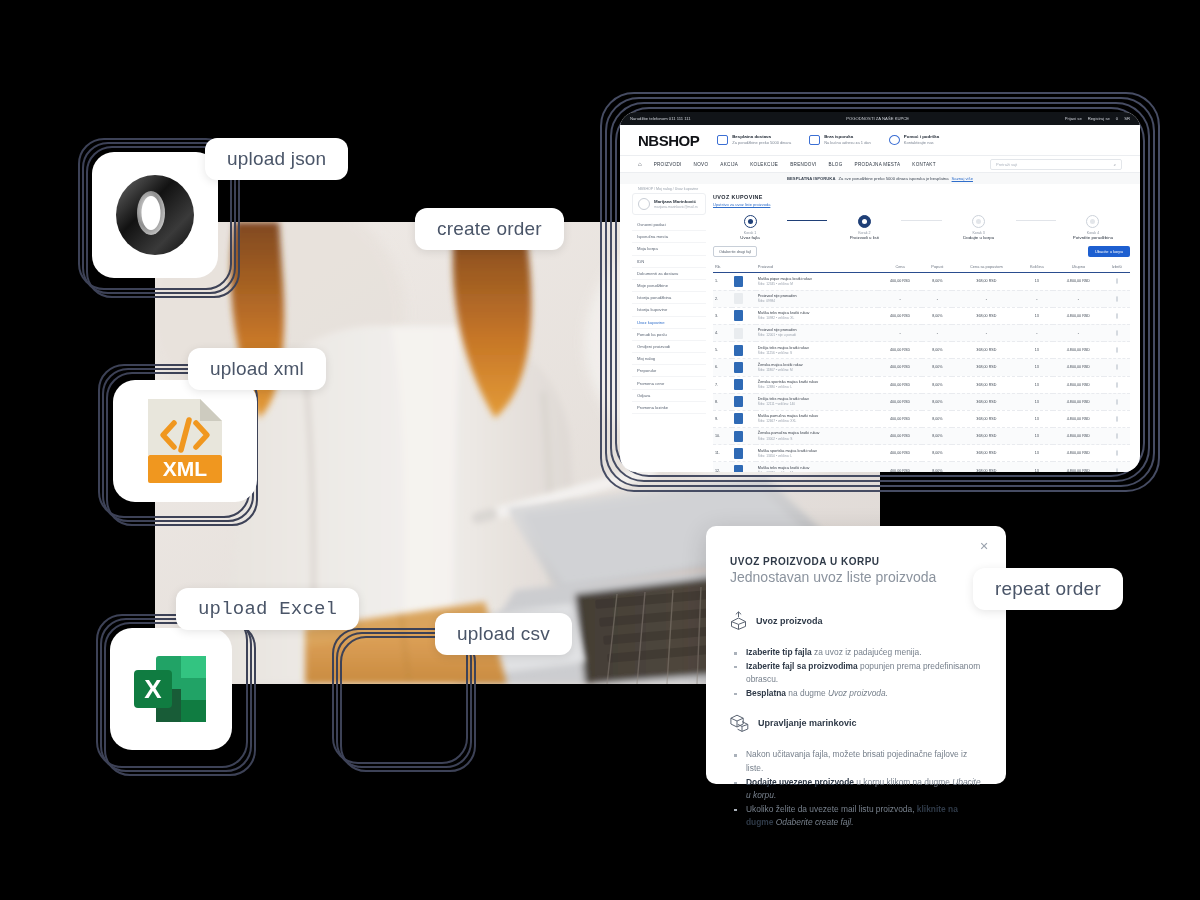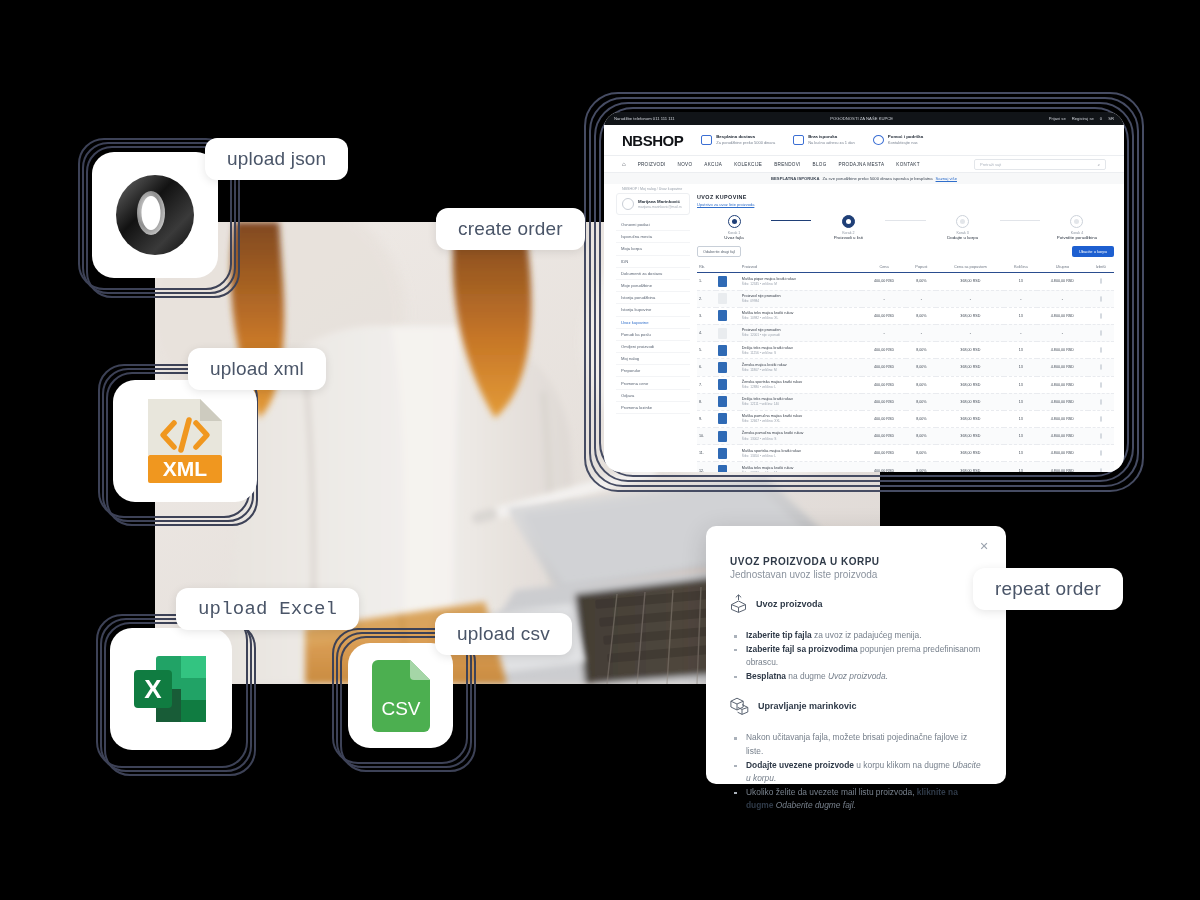--- a/index.html
+++ b/index.html
@@ -27,21 +27,21 @@
     color:#4a5568;font-size:19px;letter-spacing:.2px;
     display:flex;align-items:center;justify-content:center;
     padding:0 22px;height:42px;white-space:nowrap;
     box-shadow:0 2px 10px rgba(0,0,0,.10);
   }
 
   
   .photo{position:absolute;left:155px;top:222px;width:725px;height:462px;overflow:hidden;}
 
   
-  .tabletwrap{position:absolute;left:584px;top:92px;width:560px;height:324px;}
+  .tabletwrap{position:absolute;left:600px;top:92px;width:560px;height:324px;}
   .tabletwrap .ring{position:absolute;border:2px solid #464c63;border-radius:34px;}
   .screen{
     position:absolute;left:20px;top:20px;width:520px;height:360px;
     background:#fff;border-radius:16px;overflow:hidden;
     font-family:"Liberation Sans",sans-serif;
   }
   .topbar{height:13px;background:#111418;display:flex;align-items:center;
           padding:0 10px;color:#cfd3da;font-size:4.2px;gap:6px;}
   .topbar .sp{flex:1;}
   .brandbar{height:30px;background:#fff;display:flex;align-items:center;padding:0 18px;gap:18px;}
@@ -105,21 +105,21 @@
 
   
   .dlg{
     position:absolute;left:706px;top:526px;width:300px;height:258px;background:#fff;
     border-radius:10px;box-shadow:0 6px 26px rgba(0,0,0,.16);padding:24px 24px 0 24px;
     box-sizing:border-box;
   }
   .dlg .x{position:absolute;right:14px;top:12px;width:16px;height:16px;border-radius:50%;
           color:#9aa2ad;font-size:11px;display:flex;align-items:center;justify-content:center;}
   .dlg h3{margin:6px 0 2px;font-size:10px;font-weight:700;color:#2f3a48;letter-spacing:.5px;}
-  .dlg .sub{font-size:10px;color:#8b939e;margin-bottom:14px;}
+  .dlg .sub{font-size:14px;color:#8b939e;margin-bottom:26px;}
   .sec{display:flex;align-items:center;gap:9px;margin:0 0 7px;}
   .sec .t{font-size:9px;font-weight:700;color:#2f3a48;}
   .dlg ul{list-style:none;margin:16px 0 14px;padding:0;}
   .dlg li{font-size:8.4px;color:#77808c;line-height:1.62;padding-left:16px;position:relative;}
   .dlg li:before{content:"";position:absolute;left:4px;top:6px;width:2.5px;height:2.5px;background:#aab1ba;}
   .dlg li b{color:#2f3a48;}
   .dlg li i{font-style:italic;}
   svg{display:block;}
 </style>
 </head>
@@ -633,27 +633,20 @@
       <rect x="4" y="22" width="38" height="38" rx="4" fill="#107c41"></rect>
       <text x="23" y="50" font-family="Liberation Sans, sans-serif" font-size="26" font-weight="700" fill="#fff" text-anchor="middle">X</text>
     </svg>
   </div>
 
   <div class="stack" style="left:332px;top:628px;">
     <div class="layer" style="left:0;top:0;width:132px;height:132px;"></div>
     <div class="layer" style="left:4px;top:4px;width:132px;height:132px;"></div>
     <div class="layer" style="left:8px;top:8px;width:132px;height:132px;"></div>
   </div>
-  <div class="icard" style="left:348px;top:643px;width:105px;height:105px;">
-    <svg width="66" height="76" viewBox="0 0 66 76">
-      <path d="M4 8 a6 6 0 0 1 6-6 H42 L62 22 V68 a6 6 0 0 1 -6 6 H10 a6 6 0 0 1 -6 -6 Z" fill="#4caf50"></path>
-      <path d="M42 2 L62 22 H46 a4 4 0 0 1 -4 -4 Z" fill="#a5d6a7"></path>
-      <text x="33" y="57" font-family="Liberation Sans, sans-serif" font-size="19" fill="#fff" text-anchor="middle">CSV</text>
-    </svg>
-  </div>
 
   <div class="dlg">
     <div class="x">✕</div>
     <h3>UVOZ PROIZVODA U KORPU</h3>
     <div class="sub">Jednostavan uvoz liste proizvoda</div>
 
     <div class="sec">
       <svg width="17" height="19" viewBox="0 0 17 19">
         <path d="M8.5 1 V6 M5.8 3.4 L8.5 0.8 L11.2 3.4" stroke="#5b6472" stroke-width="1" fill="none"></path>
         <path d="M8.5 7 L15.5 10.6 V15.4 L8.5 18.4 L1.5 15.4 V10.6 Z" stroke="#5b6472" stroke-width="1" fill="none"></path>
@@ -672,24 +665,24 @@
         <path d="M7 1.2 L13.2 4.2 V10 L7 13 L0.9 10 V4.2 Z" stroke="#5b6472" stroke-width="1" fill="none"></path>
         <path d="M0.9 4.2 L7 7 L13.2 4.2 M7 7 V13" stroke="#5b6472" stroke-width="1" fill="none"></path>
         <path d="M12 7.6 L17.8 10.4 V15 L12 17.4 L7.6 15.2" stroke="#5b6472" stroke-width="1" fill="none"></path>
         <path d="M7.8 10.4 L12 12.4 L17.8 10.4 M12 12.4 V17.4" stroke="#5b6472" stroke-width="1" fill="none"></path>
       </svg>
       <span class="t">Upravljanje marinkovic</span>
     </div>
     <ul id="dlg-list-1">
         <li><span>Nakon učitavanja fajla, možete brisati pojedinačne fajlove iz liste.</span></li>
         <li><b>Dodajte uvezene proizvode</b><span> u korpu klikom na dugme </span><i>Ubacite u korpu.</i></li>
-        <li><span>Ukoliko želite da uvezete mail listu proizvoda, </span><b>kliknite na dugme </b><i>Odaberite dugme fajl.</i></li>
+        <li><span>Ukoliko želite da uvezete mail listu proizvoda, </span><b>kliknite na dugme </b><i>Odaberite create fajl.</i></li>
       </ul>
   </div>
 
   <div class="pill" style="left:205px;top:138px;">upload json</div>
-  <div class="pill" style="left:436px;top:208px;">create order</div>
+  <div class="pill" style="left:415px;top:208px;">create order</div>
   <div class="pill" style="left:188px;top:348px;">upload xml</div>
   <div class="pill" style="left:176px;top:588px;font-family:Liberation Mono, monospace;">upload Excel</div>
   <div class="pill" style="left:435px;top:613px;">upload csv</div>
   <div class="pill" style="left:973px;top:568px;">repeat order</div>
 
 </div>
 
 </body></html>

